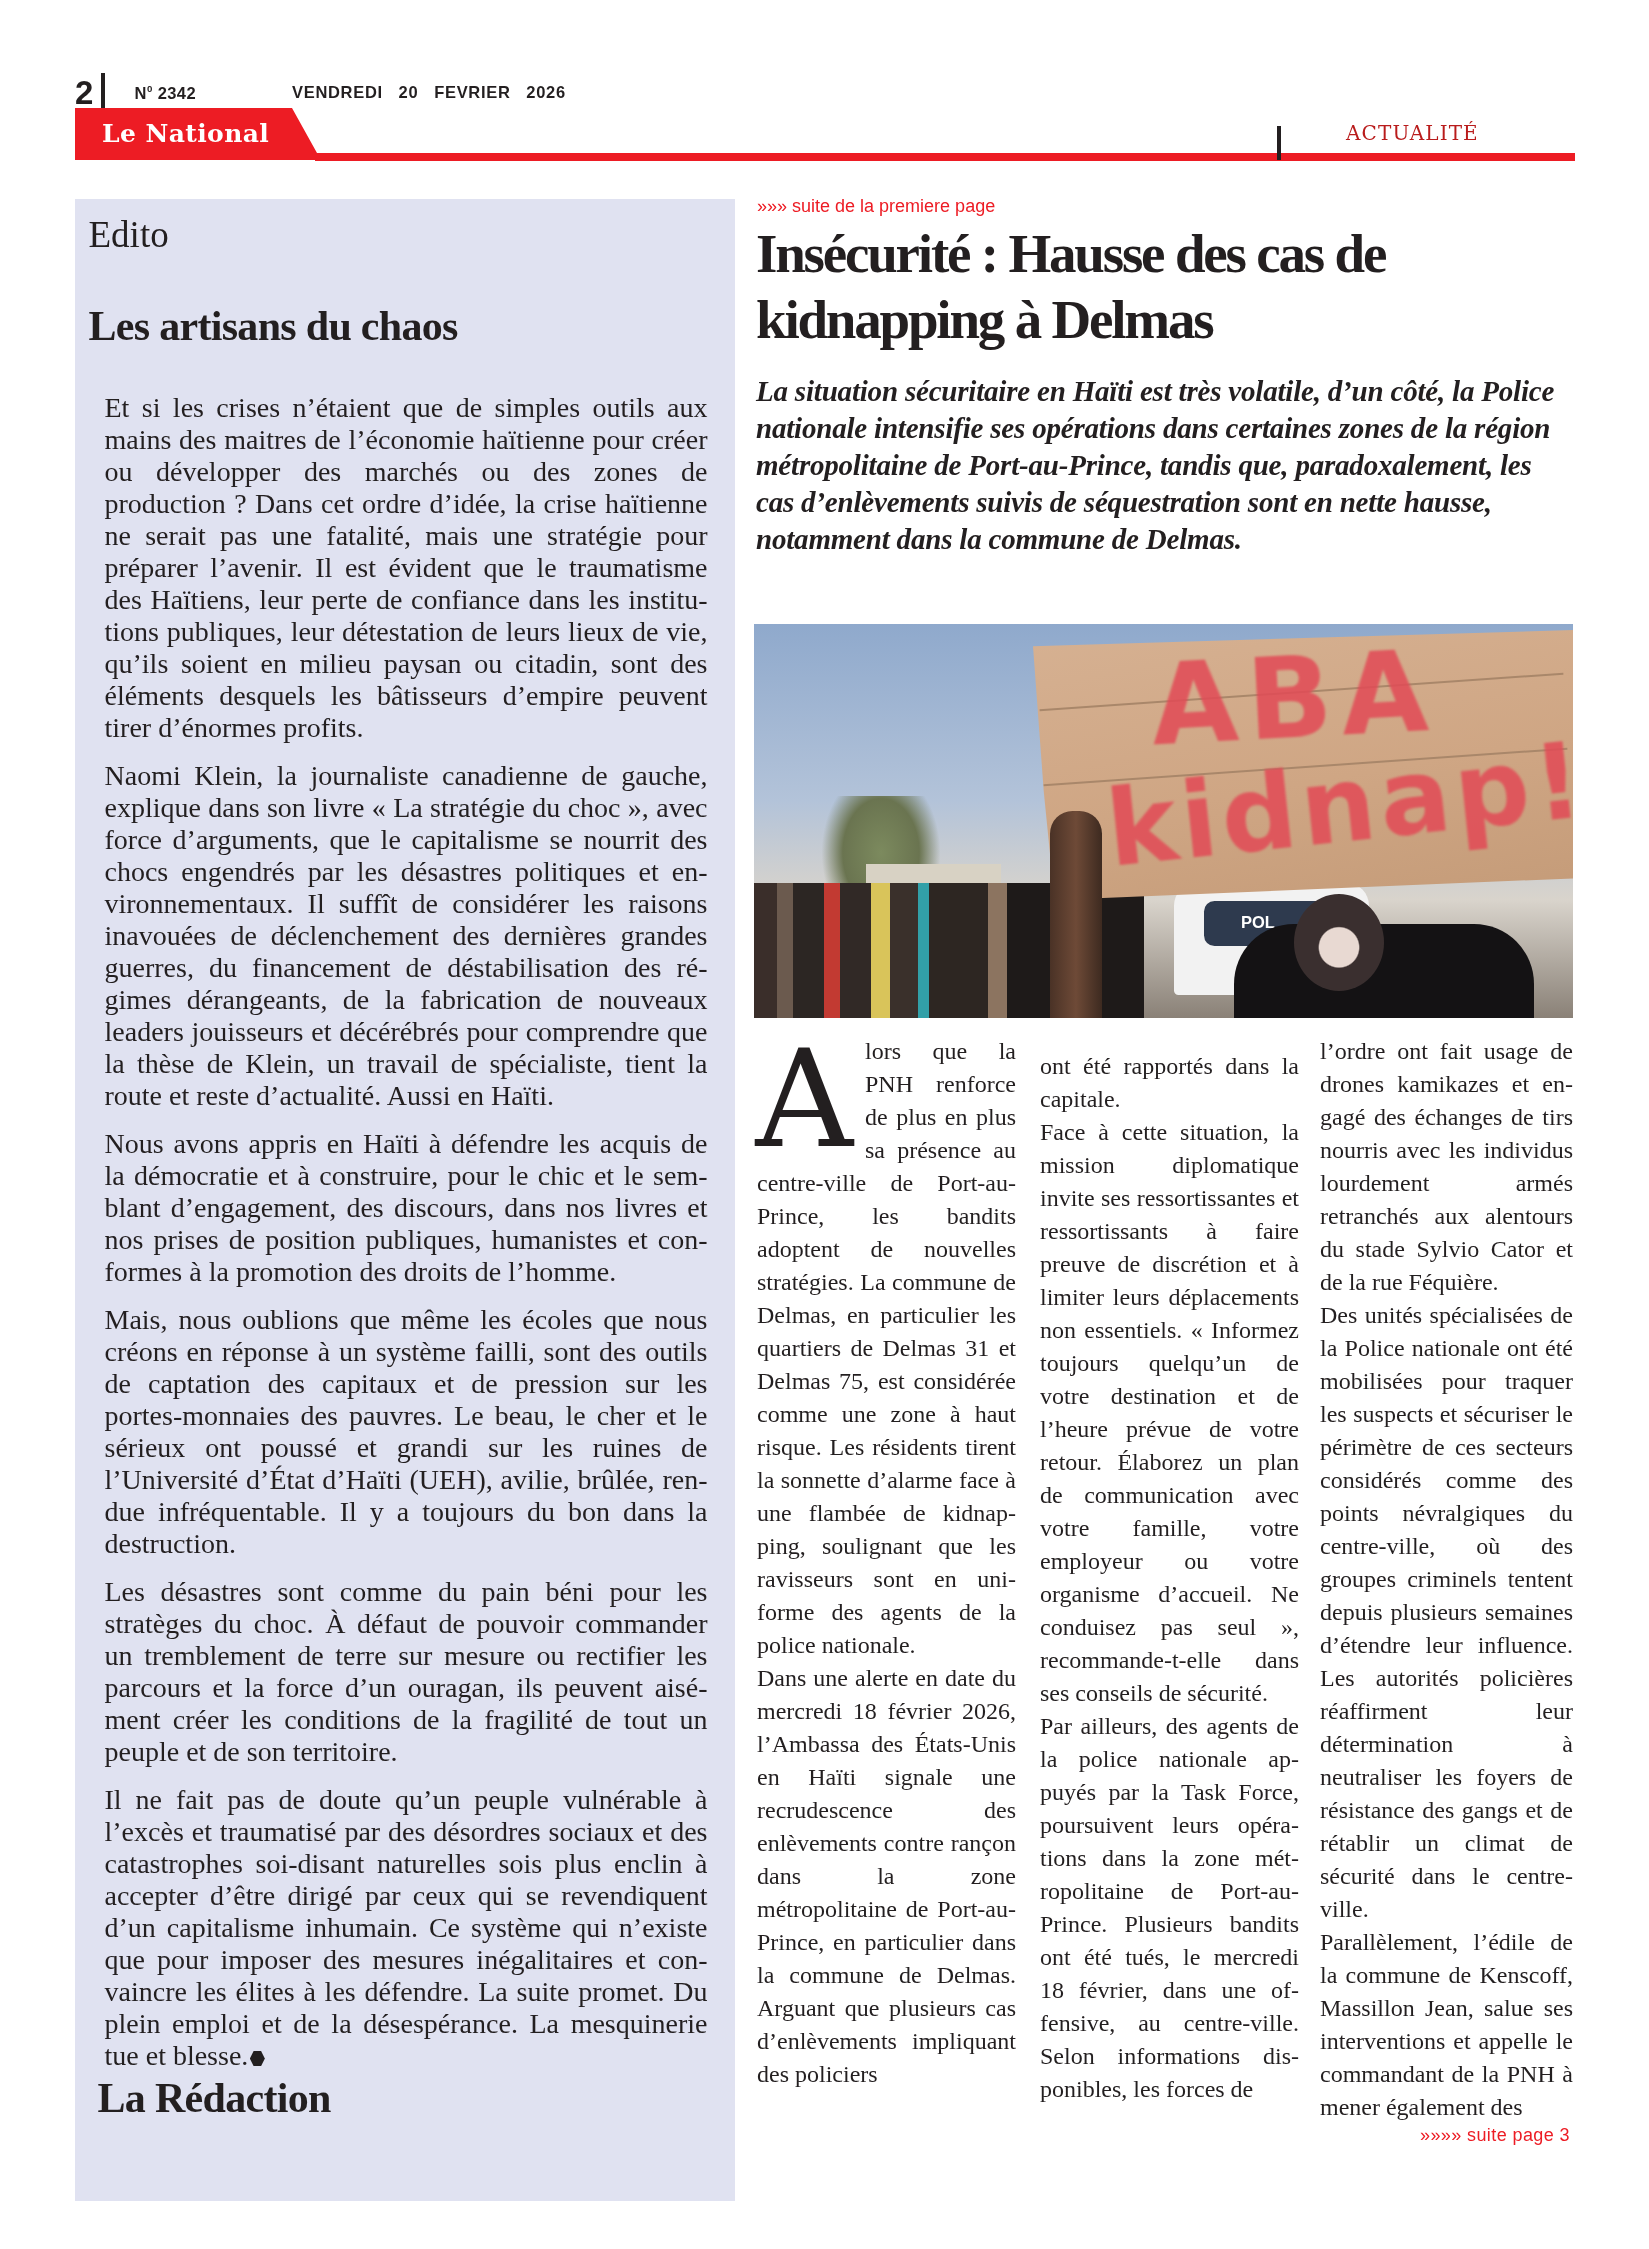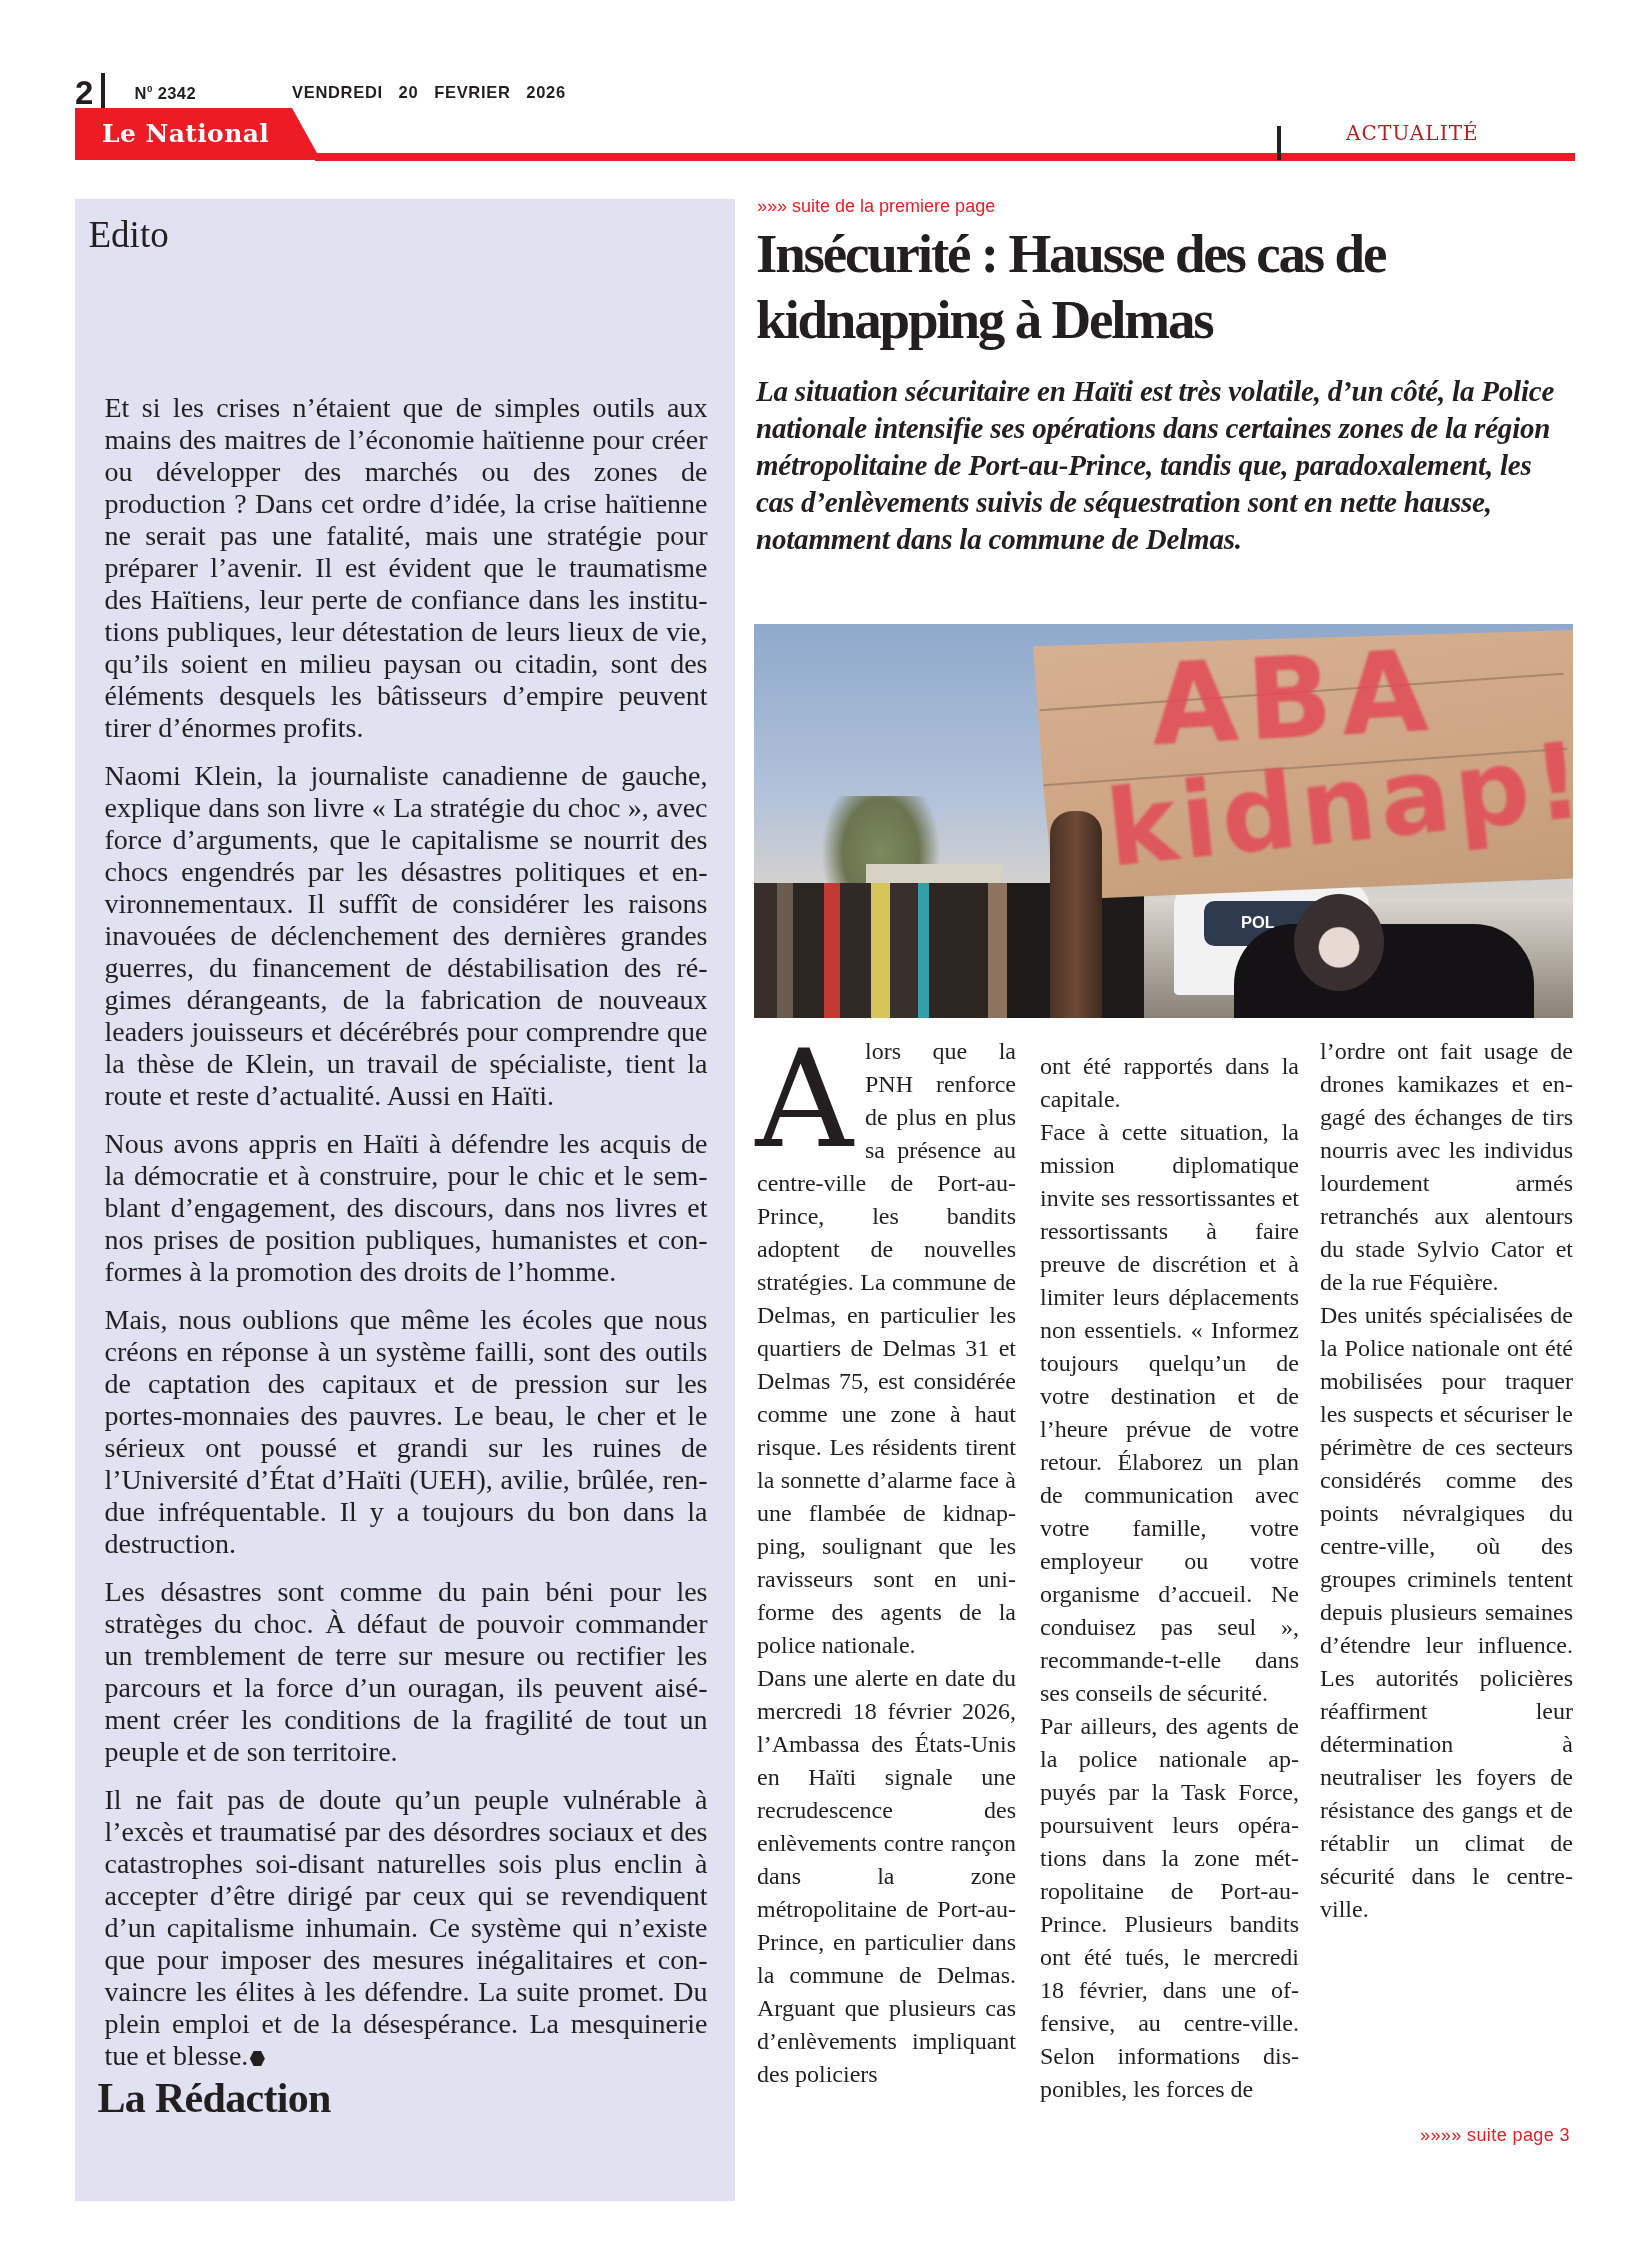--- a/index.html
+++ b/index.html
@@ -80,20 +80,21 @@
   <div class="brand-tab-shape"></div>
   <div class="brand-line"></div>
   <span class="brand-name">Le National</span>
 </div>
 
 <div class="section-bar"></div>
 <div class="section-label">ACTUALITÉ</div>
 
 <section class="edito">
   <div class="edito-kicker">Edito</div>
+  <h2 class="edito-title">Les artisans du chaos</h2>
   <div class="edito-body">
     <p>Et si les crises n’étaient que de simples outils aux mains des maitres de l’économie haïtienne pour créer ou développer des marchés ou des zones de production ? Dans cet ordre d’idée, la crise haïtienne ne serait pas une fatalité, mais une stratégie pour préparer l’avenir. Il est évident que le traumatisme des Haïtiens, leur perte de confiance dans les institu­tions publiques, leur détestation de leurs lieux de vie, qu’ils soient en milieu paysan ou citadin, sont des éléments desquels les bâtisseurs d’empire peuvent tirer d’énormes profits.</p>
     <p>Naomi Klein, la journaliste canadienne de gauche, explique dans son livre « La stratégie du choc », avec force d’arguments, que le capitalisme se nourrit des chocs engendrés par les désastres politiques et en­vironnementaux. Il suffît de considérer les raisons inavouées de déclenchement des dernières grandes guerres, du financement de déstabilisation des ré­gimes dérangeants, de la fabrication de nouveaux leaders jouisseurs et décérébrés pour comprendre que la thèse de Klein, un travail de spécialiste, tient la route et reste d’actualité. Aussi en Haïti.</p>
     <p>Nous avons appris en Haïti à défendre les acquis de la démocratie et à construire, pour le chic et le sem­blant d’engagement, des discours, dans nos livres et nos prises de position publiques, humanistes et con­formes à la promotion des droits de l’homme.</p>
     <p>Mais, nous oublions que même les écoles que nous créons en réponse à un système failli, sont des out­ils de captation des capitaux et de pression sur les portes-monnaies des pauvres. Le beau, le cher et le sérieux ont poussé et grandi sur les ruines de l’Université d’État d’Haïti (UEH), avilie, brûlée, ren­due infréquentable. Il y a toujours du bon dans la destruction.</p>
     <p>Les désastres sont comme du pain béni pour les stratèges du choc. À défaut de pouvoir commander un tremblement de terre sur mesure ou rectifier les parcours et la force d’un ouragan, ils peuvent aisé­ment créer les conditions de la fragilité de tout un peuple et de son territoire.</p>
     <p><span> Il ne fait pas de doute qu’un peuple vulnérable à l’excès et traumatisé par des désordres sociaux et des catastrophes soi-disant naturelles sois plus enclin à accepter d’être dirigé par ceux qui se revendiquent d’un capitalisme inhumain. Ce système qui n’existe que pour imposer des mesures inégalitaires et con­vaincre les élites à les défendre. La suite promet. Du plein emploi et de la désespérance. La mesquinerie tue et blesse.</span><span class="end-mark"></span></p>
   </div>
   <div class="edito-sign">La Rédaction</div>
 </section>
@@ -127,16 +128,17 @@
 
 <div class="body-col col2">
   <p>ont été rapportés dans la capitale.</p>
   <p>Face à cette situation, la mission diplomatique invite ses ressortissantes et ressortissants à faire preuve de discrétion et à limiter leurs déplace­ments non essentiels. « Informez toujours quelqu’un de votre des­tination et de l’heure prévue de votre retour. Élaborez un plan de com­munication avec votre famille, votre employ­eur ou votre organisme d’accueil. Ne conduisez pas seul », recommande-t-elle dans ses conseils de sécurité.</p>
   <p>Par ailleurs, des agents de la police nationale ap­puyés par la Task Force, poursuivent leurs opéra­tions dans la zone mét­ropolitaine de Port-au-Prince. Plusieurs bandits ont été tués, le mercredi 18 février, dans une of­fensive, au centre-ville. Selon informations dis­ponibles, les forces de</p>
 </div>
 
 <div class="body-col col3">
   <p>l’ordre ont fait usage de drones kamikazes et en­gagé des échanges de tirs nourris avec les indivi­dus lourdement armés retranchés aux alentours du stade Sylvio Cator et de la rue Féquière.</p>
   <p>Des unités spécialisées de la Police nationale ont été mobilisées pour traquer les suspects et sécuris­er le périmètre de ces secteurs considérés com­me des points névral­giques du centre-ville, où des groupes criminels tentent depuis plusieurs semaines d’étendre leur influence. Les autorités policières réaffirment leur détermination à neutraliser les foyers de résistance des gangs et de rétablir un climat de sécurité dans le centre-ville.</p>
+  <p>Parallèlement, l’édile de la commune de Kenscoff, Massillon Jean, salue ses interventions et appelle le commandant de la PNH à mener également des</p>
 </div>
 
 <div class="cont-link">»»»» suite page 3</div>
 
 
 </body></html>

